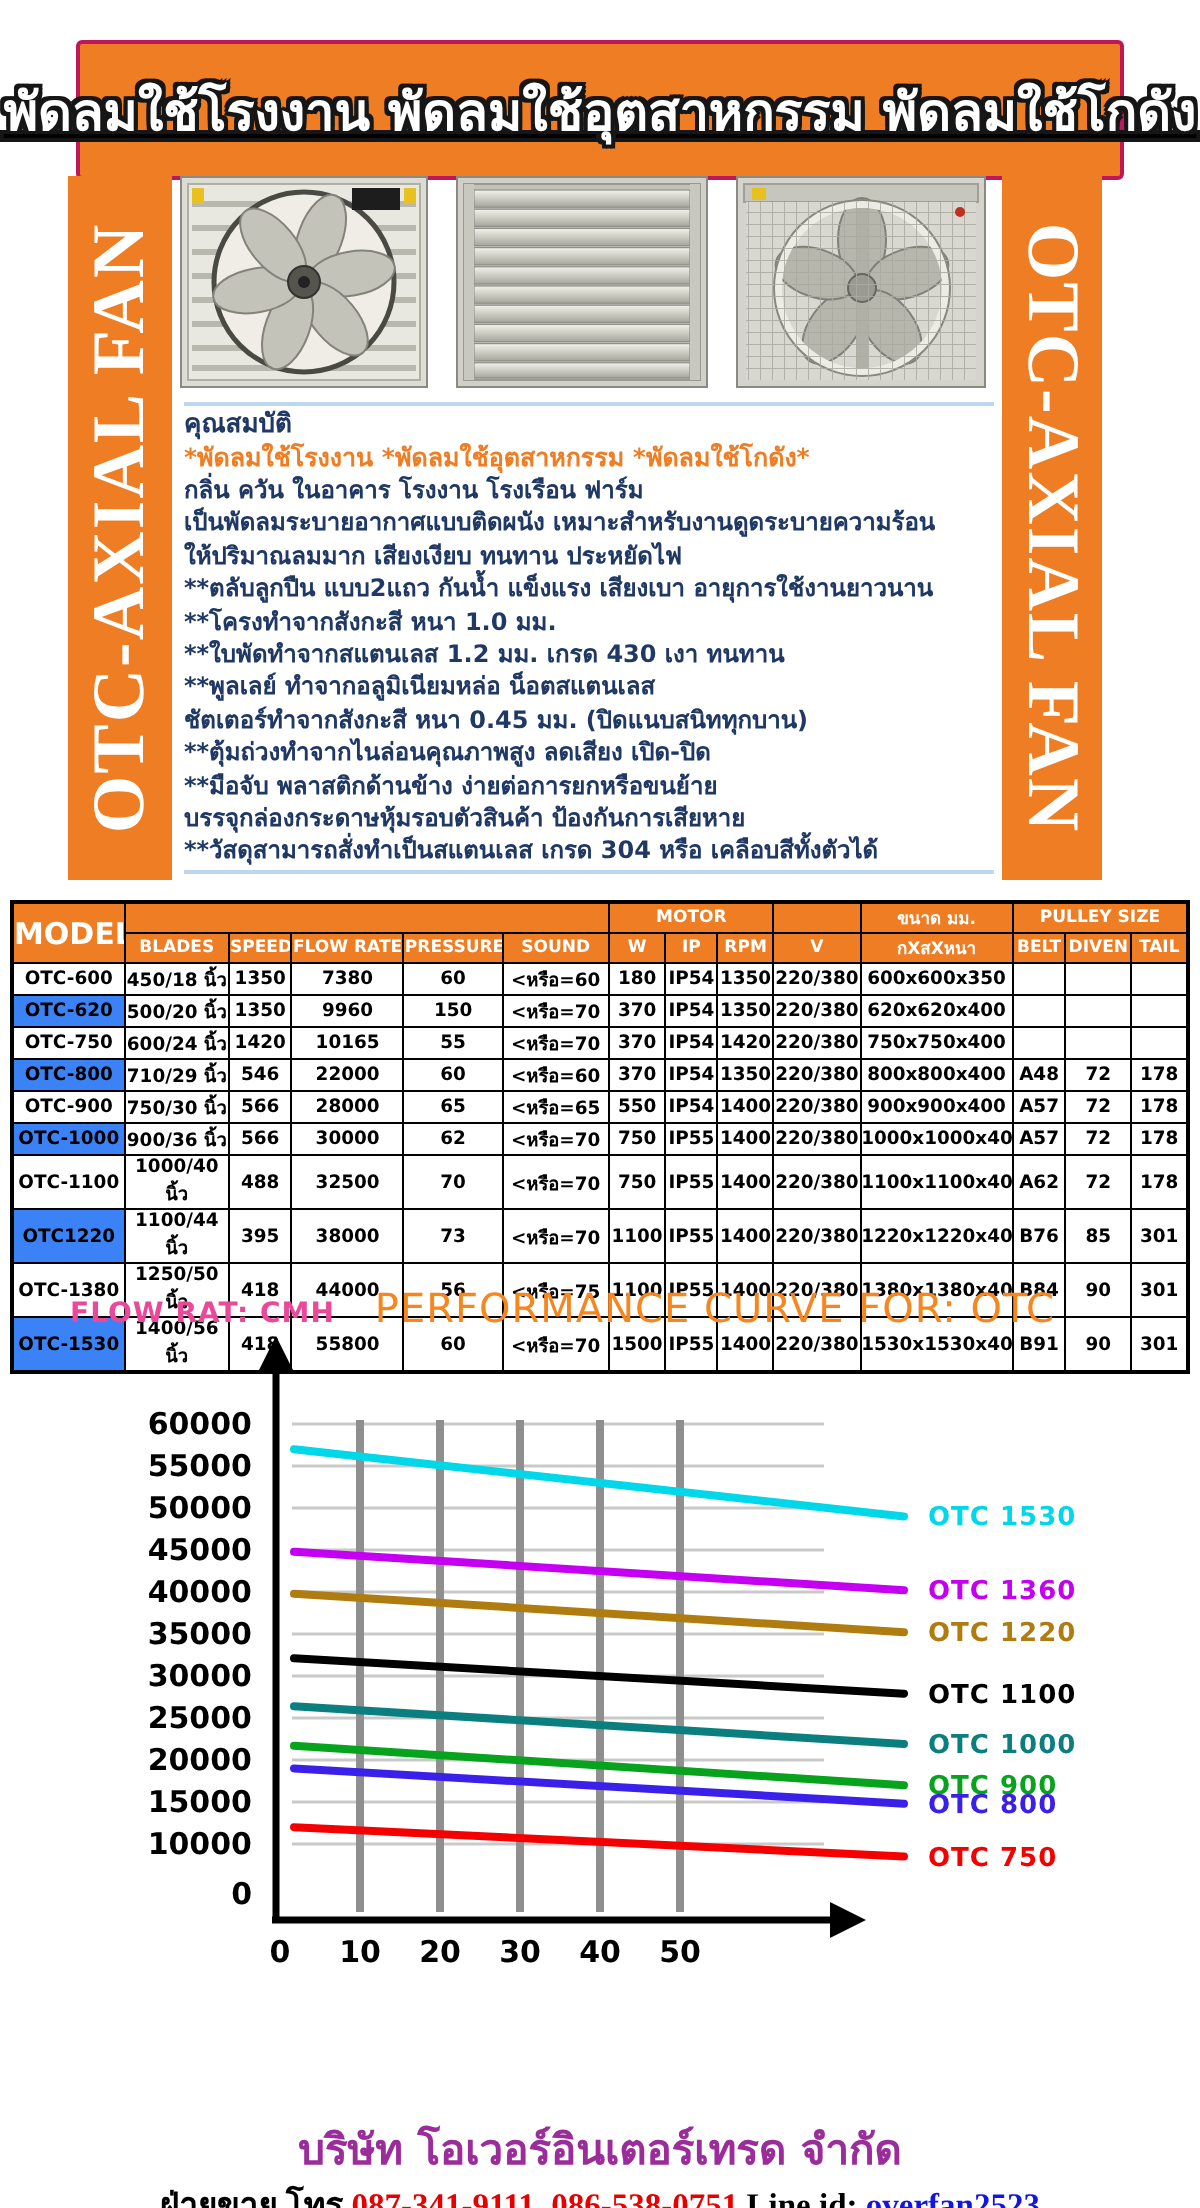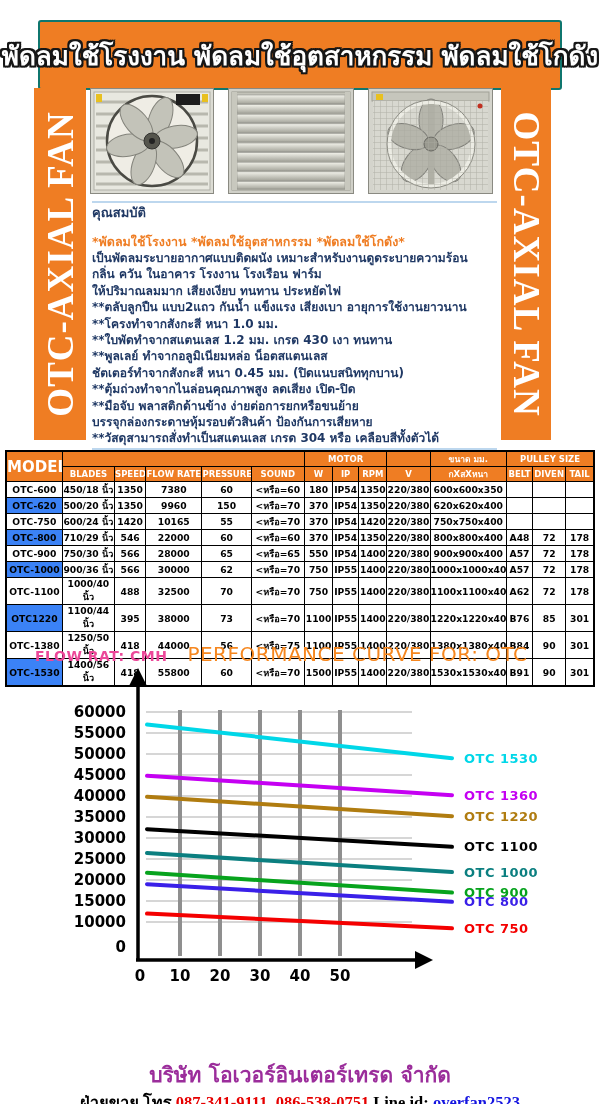--- a/index.html
+++ b/index.html
@@ -1,43 +1,43 @@
 <!DOCTYPE html>
 <html><head>
 <meta charset="utf-8">
 <style>
   html,body{margin:0;padding:0;background:#ffffff;}
   .page{position:relative;width:600px;height:1104px;background:#fff;overflow:hidden;
         font-family:"DejaVu Sans",sans-serif;}
 
   
   .top-banner{position:absolute;left:38px;top:20px;width:520px;height:66px;
-    background:#ef7d23;border:2px solid #0f766e;border-radius:3px;
-    display:flex;align-items:center;justify-content:center;}
+    background:#ef7d23;border:2px solid #be185d;border-radius:3px;
+    display:flex;align-items:center;justify-content:center;text-decoration:underline;}
   .top-banner .txt{color:#fff;font-weight:bold;font-size:26px;white-space:nowrap;letter-spacing:0px;
     text-shadow:-2px -2px 0 #161616,2px -2px 0 #161616,-2px 2px 0 #161616,2px 2px 0 #161616,
                 -2px 0 0 #161616,2px 0 0 #161616,0 -2px 0 #161616,0 2px 0 #161616;}
 
   
   .mid{position:absolute;left:0;top:88px;width:600px;height:355px;}
   .side-banner{position:absolute;top:0;height:352px;background:#ef7d23;}
   .side-banner.left{left:34px;width:52px;}
   .side-banner.right{left:501px;width:50px;}
   .vtext{position:absolute;top:50%;left:50%;white-space:nowrap;color:#fff;
     font-family:"Liberation Serif",serif;font-weight:bold;font-size:37px;letter-spacing:1px;}
   .side-banner.left  .vtext{transform:translate(-50%,-50%) rotate(-90deg);}
   .side-banner.right .vtext{transform:translate(-50%,-50%) rotate(90deg);}
 
   .images{position:absolute;left:90px;top:0;width:406px;height:106px;display:flex;gap:14px;}
   .images svg{display:block;}
 
   .desc{position:absolute;left:92px;top:112px;width:405px;}
   .rule{height:2px;background:#bdd7ee;margin:1px 0 2px 0;}
   .d-head{color:#1f3864;font-weight:bold;font-size:13px;line-height:16px;}
-  .d-hl{color:#ef7d23;font-weight:bold;font-size:12.5px;line-height:16px;white-space:nowrap;margin-top:13px;}
+  .d-hl{color:#ef7d23;font-weight:bold;font-size:12.5px;line-height:16px;white-space:nowrap;}
   .d-line{color:#1f3864;font-weight:bold;font-size:12px;line-height:16.4px;white-space:nowrap;}
 
   
   table.spec{position:absolute;left:5px;top:450px;width:590px;border-collapse:collapse;
     table-layout:fixed;border:2px solid #000;}
   table.spec th,table.spec td{border:1px solid #000;text-align:center;vertical-align:middle;
     overflow:hidden;padding:0;}
   table.spec thead th{background:#ef7d23;color:#fff;font-size:8.5px;font-weight:bold;height:13px;}
   table.spec th.model-h{font-size:15px;}
   table.spec tbody td{font-size:9.2px;font-weight:bold;color:#000;background:#fff;height:14.5px;}
@@ -151,22 +151,22 @@
         <rect x="8" y="6" width="7" height="6" fill="#e8c020"></rect>
         <circle cx="112" y="0" cy="18" r="2.5" fill="#c03020"></circle>
       </svg>
     </div>
 
     <div class="desc">
       <div class="rule"></div>
       <div class="d-head">คุณสมบัติ</div>
       <div class="d-hl">*พัดลมใช้โรงงาน *พัดลมใช้อุตสาหกรรม *พัดลมใช้โกดัง*</div>
       <div>
+          <div class="d-line">กลิ่น ควัน ในอาคาร โรงงาน โรงเรือน ฟาร์ม</div>
           <div class="d-line">เป็นพัดลมระบายอากาศแบบติดผนัง เหมาะสำหรับงานดูดระบายความร้อน</div>
-          <div class="d-line">กลิ่น ควัน ในอาคาร โรงงาน โรงเรือน ฟาร์ม</div>
           <div class="d-line">ให้ปริมาณลมมาก เสียงเงียบ ทนทาน ประหยัดไฟ</div>
           <div class="d-line">**ตลับลูกปืน แบบ2แถว กันน้ำ แข็งแรง เสียงเบา อายุการใช้งานยาวนาน</div>
           <div class="d-line">**โครงทำจากสังกะสี หนา 1.0 มม.</div>
           <div class="d-line">**ใบพัดทำจากสแตนเลส 1.2 มม. เกรด 430 เงา ทนทาน</div>
           <div class="d-line">**พูลเลย์ ทำจากอลูมิเนียมหล่อ น็อตสแตนเลส</div>
           <div class="d-line">ชัตเตอร์ทำจากสังกะสี หนา 0.45 มม. (ปิดแนบสนิททุกบาน)</div>
           <div class="d-line">**ตุ้มถ่วงทำจากไนล่อนคุณภาพสูง ลดเสียง เปิด-ปิด</div>
           <div class="d-line">**มือจับ พลาสติกด้านข้าง ง่ายต่อการยกหรือขนย้าย</div>
           <div class="d-line"> บรรจุกล่องกระดาษหุ้มรอบตัวสินค้า ป้องกันการเสียหาย</div>
           <div class="d-line">**วัสดุสามารถสั่งทำเป็นสแตนเลส เกรด 304 หรือ เคลือบสีทั้งตัวได้</div>

